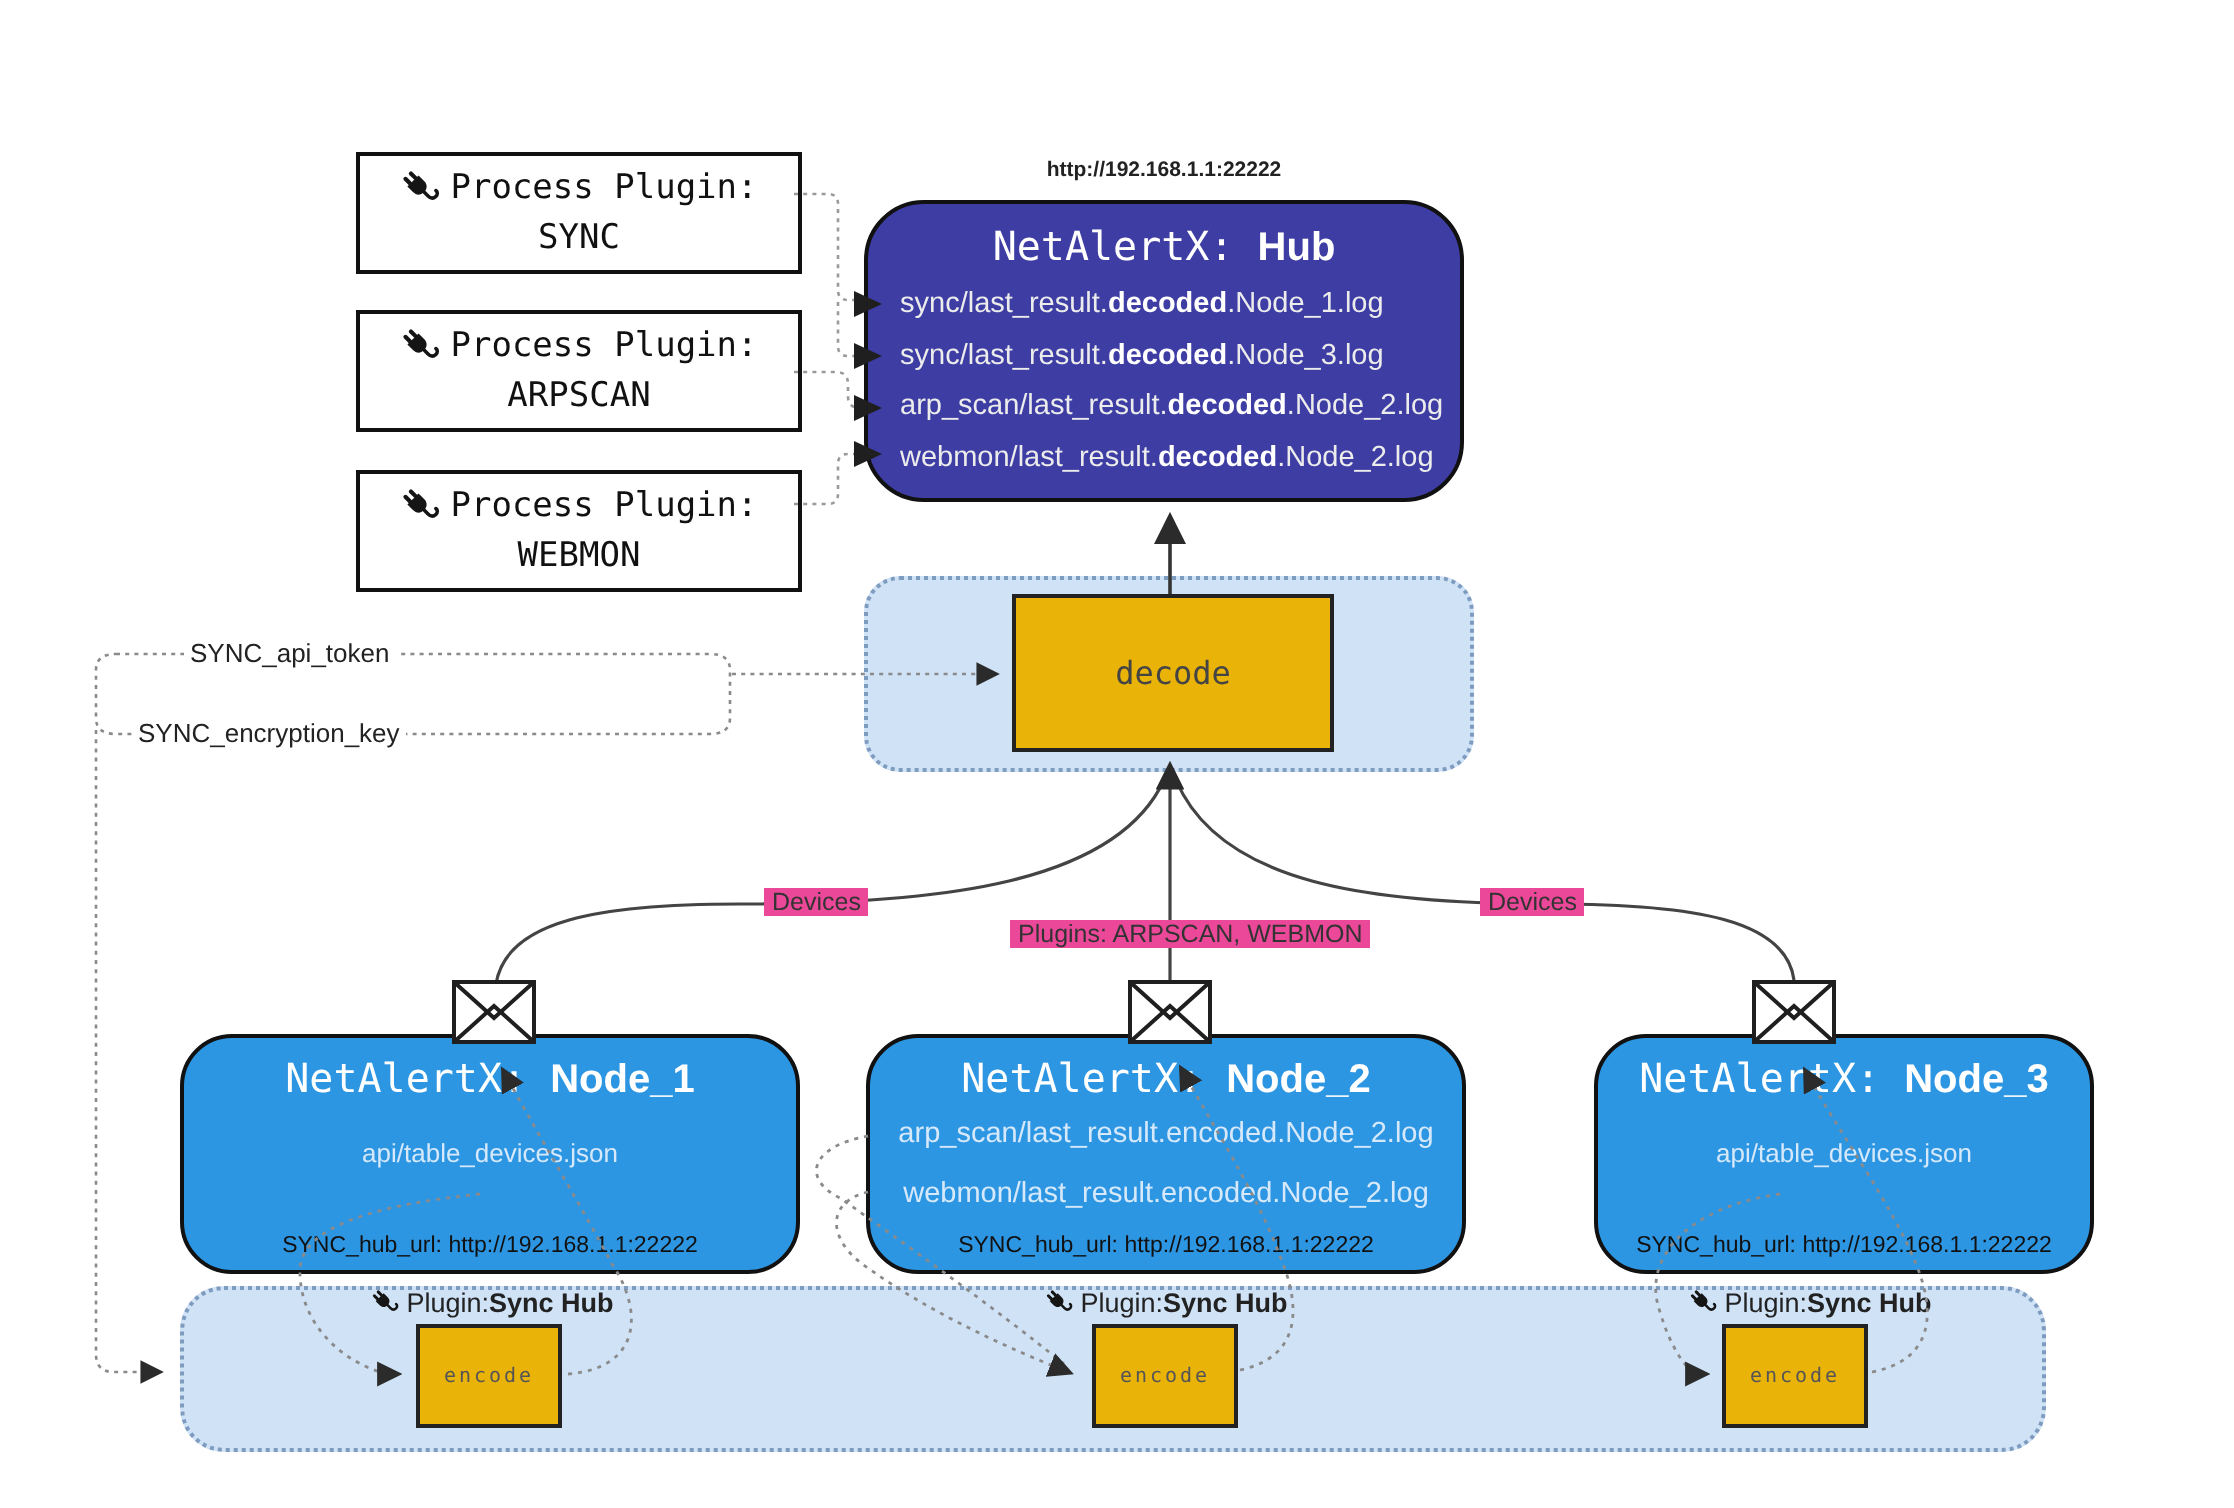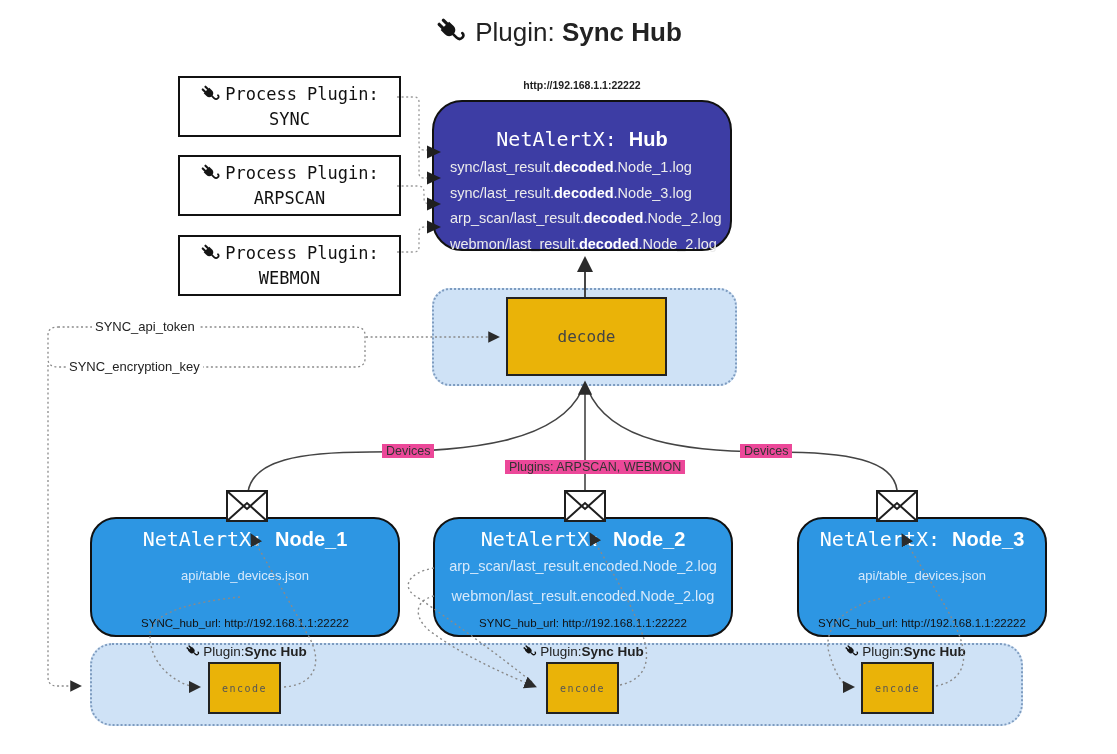--- a/index.html
+++ b/index.html
@@ -18,21 +18,21 @@
 
   
   .pbox{left:178px;width:219px;height:57px;border:2px solid #111;background:#fff;
         display:flex;flex-direction:column;align-items:center;justify-content:center;
         font-family:"DejaVu Sans Mono","Liberation Mono",monospace;font-size:17px;color:#111;line-height:25px;}
   .pbox .row1{display:flex;align-items:center;}
 
   
   .hub-url{left:432px;top:79px;width:300px;text-align:center;font-size:10.5px;font-weight:600;color:#222;}
   .hub{left:432px;top:100px;width:300px;height:151px;background:#3d3da4;border:2px solid #111;
-       border-radius:30px;box-sizing:border-box;padding-top:24px;}
+       border-radius:30px;box-sizing:border-box;padding-top:8px;}
   .hub-title{text-align:center;font-size:20px;color:#fff;line-height:26px;}
   .hub-title .nm{font-family:"DejaVu Sans Mono","Liberation Mono",monospace;}
   .hub-title b{font-weight:bold;}
   .hub-logs{margin-top:3px;padding-left:16px;}
   .hub-log{font-size:14.5px;color:#ececec;line-height:25.5px;white-space:nowrap;}
   .hub-log b{color:#fff;}
 
   
   .panel{background:#cfe2f6;border:2px dotted #7e9cc0;box-sizing:border-box;}
   .decode-panel{left:432px;top:288px;width:305px;height:98px;border-radius:18px;}
@@ -75,26 +75,20 @@
         <rect x="13" y="0.5" width="2.4" height="6" rx="1.1" fill="#151515"></rect>
         <path d="M7.5,5.5 h9 v4.5 c0,2.8 -1.8,4.5 -4.5,4.5 s-4.5,-1.7 -4.5,-4.5 z" fill="#151515"></path>
         <path d="M12,14.5 v3.2 c0,2.2 1.2,3.3 3,3.3 c1.6,0 2.6,-1 2.4,-2.4" fill="none" stroke="#151515" stroke-width="2" stroke-linecap="round"></path>
       </g>
     </symbol>
   </defs>
 </svg>
 
 <div class="stage">
 
-  <div class="abs title-row">
-    <svg class="plug-lg">
-        <use href="#plugsym"></use>
-      </svg>
-    <span class="title-text"><span>Plugin: </span><b>Sync Hub</b></span>
-  </div>
 
   <div class="abs pbox" style="top:76px;">
     <span class="row1">
       <svg class="plug-md">
           <use href="#plugsym"></use>
         </svg>
       <span>Process Plugin:</span>
     </span>
     <span>SYNC</span>
   </div>

